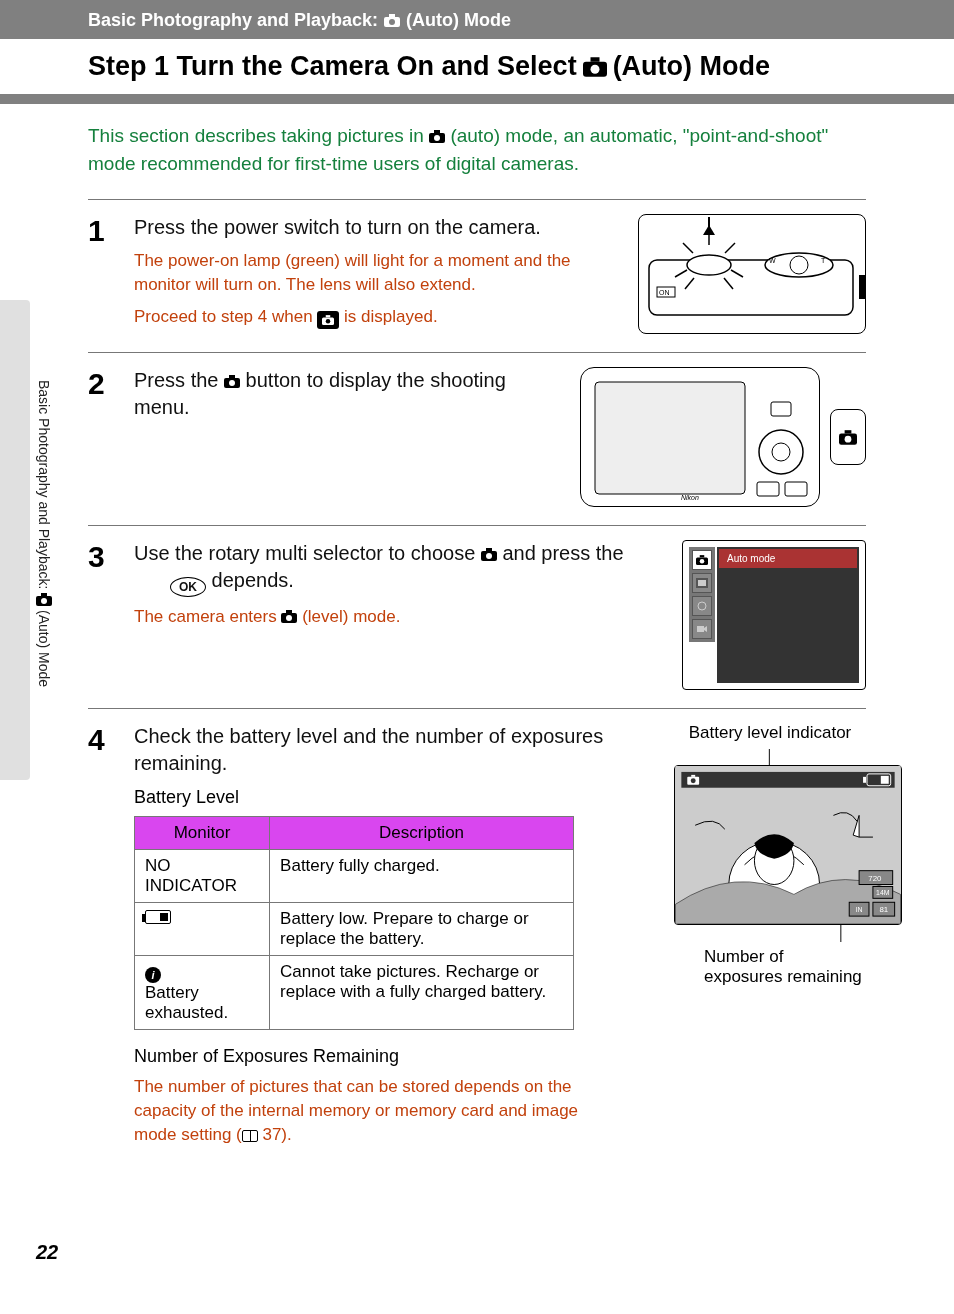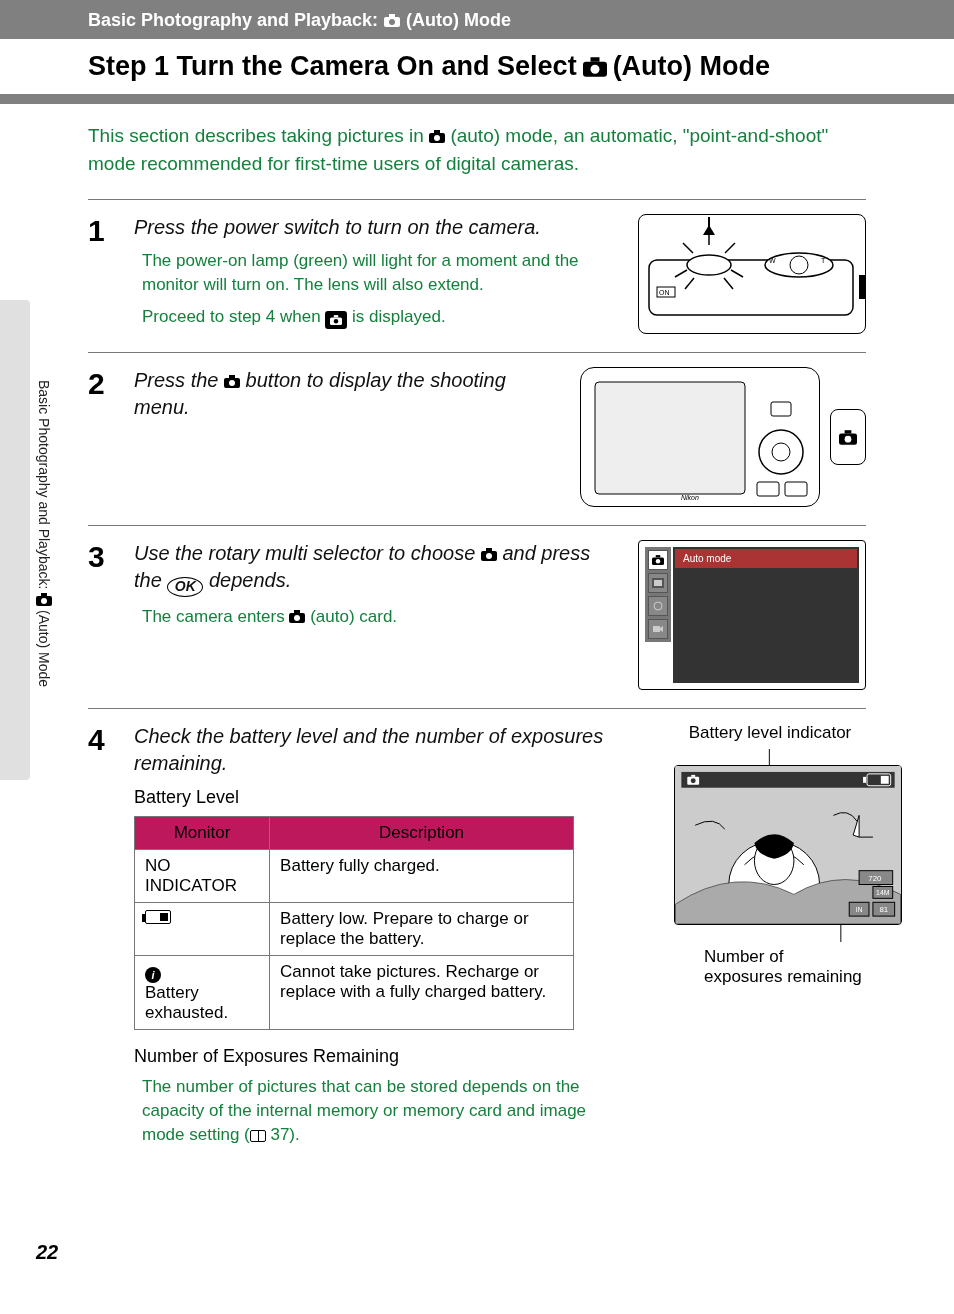--- a/index.html
+++ b/index.html
@@ -60,62 +60,60 @@
     flex-shrink: 0;
   }
   .step-body {
     flex: 1;
   }
   .step-heading {
     font-size: 20px;
     line-height: 1.35;
     color: #111;
     display: inline;
-    font-style: italic;
   }
   .step-desc {
     font-size: 17px;
-    color: #15803d;
+    color: #c2410c;
     margin-top: 8px;
     line-height: 1.4;
-    margin-left: 8px;
   }
   .step-side {
     flex-shrink: 0;
   }
   .illus {
     background: #fff;
     border: 1.5px solid #000;
     border-radius: 8px;
     position: relative;
   }
   .illus1 { width: 228px; height: 120px; }
   .illus2-wrap { display:flex; align-items:center; gap:10px;}
   .illus2 { width: 240px; height: 140px; border-radius: 14px;}
   .illus2-bump { width:36px; height:56px; border:1.5px solid #000; border-radius:8px; display:flex;align-items:center;justify-content:center;}
-  .illus3 { width: 228px; height: 150px; border-radius: 4px;}
+  .illus3 { width: 184px; height: 150px; border-radius: 4px;}
   .illus4-wrap { width: 228px; padding-left: 36px; }
   .illus4 { width: 228px; height: 160px; border-radius: 4px; background:#ccc;text-align:right;}
   .inline-icon-box {
     display: inline-flex;
     align-items: center;
     justify-content: center;
     background: #000;
     color: #fff;
     width: 22px;
     height: 18px;
     border-radius: 3px;
     vertical-align: -3px;
     font-size: 12px;
   }
   .inline-ok {
     display: inline-flex;
     align-items:center; justify-content:center;
     width:36px;height:20px;border:1.5px solid #000;border-radius:50%;
-    font-size:14px;font-weight:bold;vertical-align:-4px;
+    font-size:12px;font-weight:bold;vertical-align:-4px;margin-left:36px;
   }
   .side-tab {
     position: absolute;
     left: 0;
     top: 300px;
     width: 30px;
     height: 480px;
     background: #e0e0e0;
     border-radius: 0 4px 4px 0;
   }
@@ -144,21 +142,21 @@
     margin-top: 8px;
     font-size: 17px;
   }
   .bat-table th, .bat-table td {
     border: 1px solid #777;
     padding: 6px 10px;
     text-align: left;
     vertical-align: top;
   }
   .bat-table th {
-    background: #be185d;
+    background: #d946ef;
     text-align: center;
     font-weight: normal;
   }
   .subhead {
     font-size: 18px;
     margin-top: 10px;
   }
   .camsvg { width:16px; height:13px; }
   .menu-sidebar { position:absolute; left:6px; top:6px; width:26px; background:#777; display:flex; flex-direction:column; gap:3px; padding:3px;}
   .menu-sidebar div { background:#888; border:1px solid #555; height:20px; display:flex;align-items:center;justify-content:center;}
@@ -307,21 +305,21 @@
               <rect x="0" y="3" width="16" height="10" rx="2" fill="#000"></rect>
               <rect x="5" y="0" width="6" height="3" fill="#000"></rect>
               <circle cx="8" cy="8" r="3" fill="#fff"></circle>
             </svg><span> and press the </span><span class="inline-ok">OK</span><span> depends.</span>
         </div>
         <div class="step-desc">
           <span>The camera enters </span><svg class="camsvg" style="vertical-align:-1px" viewBox="0 0 16 13">
               <rect x="0" y="3" width="16" height="10" rx="2" fill="#000"></rect>
               <rect x="5" y="0" width="6" height="3" fill="#000"></rect>
               <circle cx="8" cy="8" r="3" fill="#fff"></circle>
-            </svg><span> (auto) card.</span>
+            </svg><span> (level) mode.</span>
         </div>
       </div>
       <div class="step-side">
         <div class="illus illus3">
           <div class="menu-sidebar">
             <div class="sel">
                 <svg width="12" height="10" viewBox="0 0 16 13">
                   <rect x="0" y="3" width="16" height="10" rx="2" fill="#000"></rect>
                   <rect x="5" y="0" width="6" height="3" fill="#000"></rect>
                   <circle cx="8" cy="8" r="3" fill="#fff"></circle>

